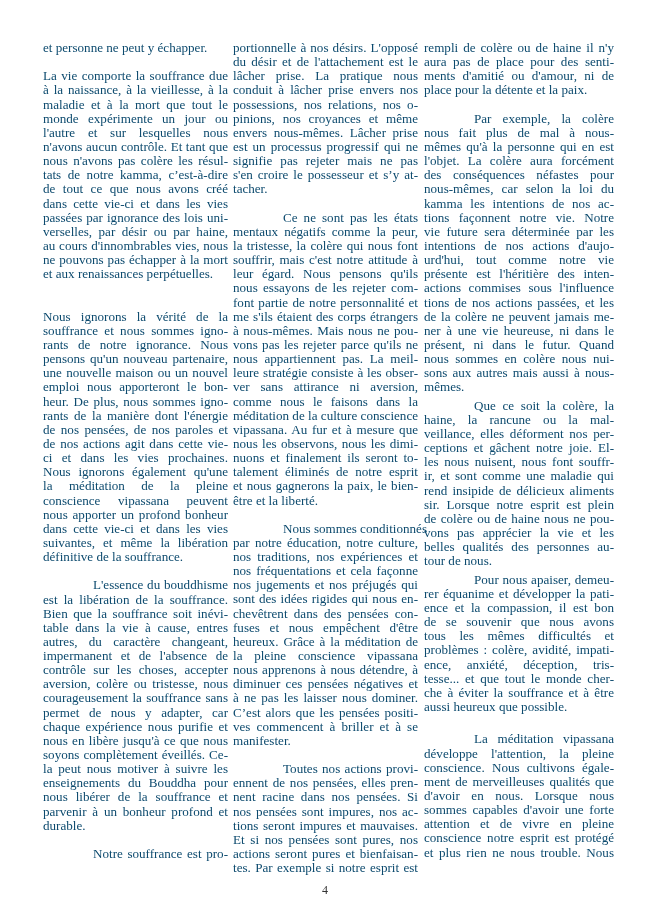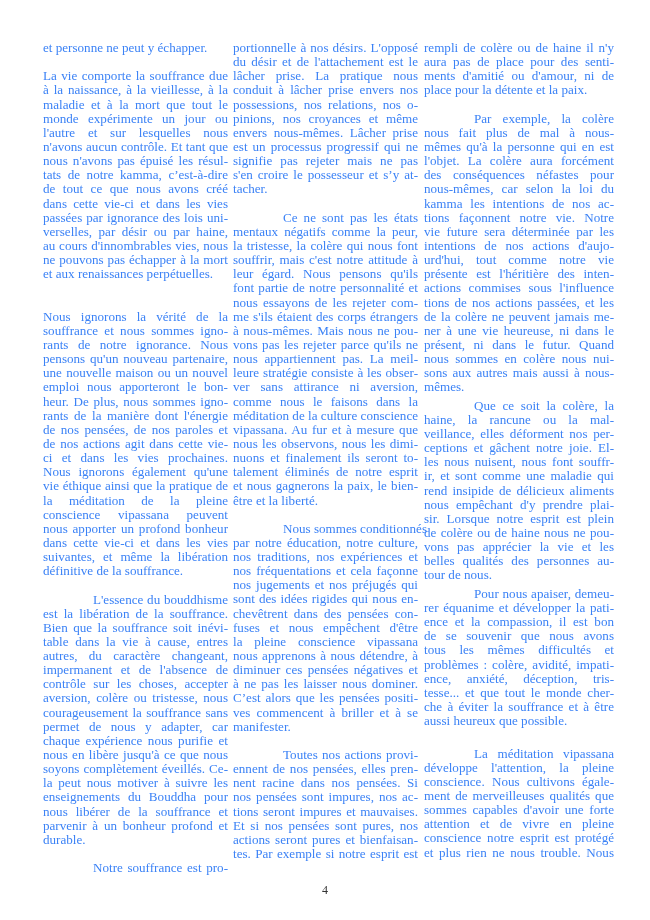--- a/index.html
+++ b/index.html
@@ -1,21 +1,21 @@
 <!DOCTYPE html>
 <html><head>
 <meta charset="utf-8">
 <style>
   html, body { margin: 0; padding: 0; background: #ffffff; }
   body { width: 650px; height: 920px; position: relative; overflow: hidden; }
   .page { position: absolute; left: 0; top: 0; width: 650px; height: 920px; background: #fff; }
   .col {
     position: absolute; top: 41px;
     font-family: "Liberation Serif", serif;
-    font-size: 13.1px; line-height: 14.15px; color: #3b82f6;
+    font-size: 13.1px; line-height: 14.15px; color: #0c4a6e;
     text-align: justify; hyphens: manual;
   }
   .col1 { left: 43px; width: 185px; }
   .col2 { left: 233px; width: 185px; }
   .col3 { left: 424px; width: 190px; }
   .col p { margin: 0; }
   .line { display: block; text-align: justify; text-align-last: justify; white-space: nowrap; height: 14.15px; overflow: visible; }
   .line.last { text-align-last: left; }
   .gap { display: block; height: 14.15px; }
   .indent { padding-left: 50px; }
@@ -33,21 +33,21 @@
         <span class="line last">et personne ne peut y échapper.</span>
       </p>
       <span class="gap" style="height: 14.15px;"></span>
       <p>
         <span class="line">La vie comporte la souffrance due</span>
         <span class="line">à la naissance, à la vieillesse, à la</span>
         <span class="line">maladie et à la mort que tout le</span>
         <span class="line">monde expérimente un jour ou</span>
         <span class="line">l'autre et sur lesquelles nous</span>
         <span class="line">n'avons aucun contrôle. Et tant que</span>
-        <span class="line">nous n'avons pas épuisé les résul-</span>
+        <span class="line">nous n'avons pas colère les résul-</span>
         <span class="line">tats de notre kamma, c’est-à-dire</span>
         <span class="line">de tout ce que nous avons créé</span>
         <span class="line">dans cette vie-ci et dans les vies</span>
         <span class="line">passées par ignorance des lois uni-</span>
         <span class="line">verselles, par désir ou par haine,</span>
         <span class="line">au cours d'innombrables vies, nous</span>
         <span class="line">ne pouvons pas échapper à la mort</span>
         <span class="line last">et aux renaissances perpétuelles.</span>
       </p>
       <span class="gap" style="height: 28.3px;"></span>
@@ -57,21 +57,20 @@
         <span class="line">rants de notre ignorance. Nous</span>
         <span class="line">pensons qu'un nouveau partenaire,</span>
         <span class="line">une nouvelle maison ou un nouvel</span>
         <span class="line">emploi nous apporteront le bon-</span>
         <span class="line">heur. De plus, nous sommes igno-</span>
         <span class="line">rants de la manière dont l'énergie</span>
         <span class="line">de nos pensées, de nos paroles et</span>
         <span class="line">de nos actions agit dans cette vie-</span>
         <span class="line">ci et dans les vies prochaines.</span>
         <span class="line">Nous ignorons également qu'une</span>
-        <span class="line">vie éthique ainsi que la pratique de</span>
         <span class="line">la méditation de la pleine</span>
         <span class="line">conscience vipassana peuvent</span>
         <span class="line">nous apporter un profond bonheur</span>
         <span class="line">dans cette vie-ci et dans les vies</span>
         <span class="line">suivantes, et même la libération</span>
         <span class="line last">définitive de la souffrance.</span>
       </p>
       <span class="gap" style="height: 14.15px;"></span>
       <p>
         <span class="line indent">L'essence du bouddhisme</span>
@@ -112,22 +111,22 @@
         <span class="line">s'en croire le possesseur et s’y at-</span>
         <span class="line last">tacher.</span>
       </p>
       <span class="gap" style="height: 14.15px;"></span>
       <p>
         <span class="line indent">Ce ne sont pas les états</span>
         <span class="line">mentaux négatifs comme la peur,</span>
         <span class="line">la tristesse, la colère qui nous font</span>
         <span class="line">souffrir, mais c'est notre attitude à</span>
         <span class="line">leur égard. Nous pensons qu'ils</span>
+        <span class="line">nous essayons de les rejeter com-</span>
         <span class="line">font partie de notre personnalité et</span>
-        <span class="line">nous essayons de les rejeter com-</span>
         <span class="line">me s'ils étaient des corps étrangers</span>
         <span class="line">à nous-mêmes. Mais nous ne pou-</span>
         <span class="line">vons pas les rejeter parce qu'ils ne</span>
         <span class="line">nous appartiennent pas. La meil-</span>
         <span class="line">leure stratégie consiste à les obser-</span>
         <span class="line">ver sans attirance ni aversion,</span>
         <span class="line">comme nous le faisons dans la</span>
         <span class="line">méditation de la culture conscience</span>
         <span class="line">vipassana. Au fur et à mesure que</span>
         <span class="line">nous les observons, nous les dimi-</span>
@@ -139,20 +138,21 @@
       <span class="gap" style="height: 14.15px;"></span>
       <p>
         <span class="line indent">Nous sommes conditionnés</span>
         <span class="line">par notre éducation, notre culture,</span>
         <span class="line">nos traditions, nos expériences et</span>
         <span class="line">nos fréquentations et cela façonne</span>
         <span class="line">nos jugements et nos préjugés qui</span>
         <span class="line">sont des idées rigides qui nous en-</span>
         <span class="line">chevêtrent dans des pensées con-</span>
         <span class="line">fuses et nous empêchent d'être</span>
+        <span class="line">heureux. Grâce à la méditation de</span>
         <span class="line">la pleine conscience vipassana</span>
         <span class="line">nous apprenons à nous détendre, à</span>
         <span class="line">diminuer ces pensées négatives et</span>
         <span class="line">à ne pas les laisser nous dominer.</span>
         <span class="line">C’est alors que les pensées positi-</span>
         <span class="line">ves commencent à briller et à se</span>
         <span class="line last">manifester.</span>
       </p>
       <span class="gap" style="height: 14.15px;"></span>
       <p>
@@ -198,21 +198,20 @@
       </p>
       <span class="gap" style="height: 4.245px;"></span>
       <p>
         <span class="line indent">Que ce soit la colère, la</span>
         <span class="line">haine, la rancune ou la mal-</span>
         <span class="line">veillance, elles déforment nos per-</span>
         <span class="line">ceptions et gâchent notre joie. El-</span>
         <span class="line">les nous nuisent, nous font souffr-</span>
         <span class="line">ir, et sont comme une maladie qui</span>
         <span class="line">rend insipide de délicieux aliments</span>
-        <span class="line">nous empêchant d'y prendre plai-</span>
         <span class="line">sir. Lorsque notre esprit est plein</span>
         <span class="line">de colère ou de haine nous ne pou-</span>
         <span class="line">vons pas apprécier la vie et les</span>
         <span class="line">belles qualités des personnes au-</span>
         <span class="line last">tour de nous.</span>
       </p>
       <span class="gap" style="height: 4.245px;"></span>
       <p>
         <span class="line indent">Pour nous apaiser, demeu-</span>
         <span class="line">rer équanime et développer la pati-</span>
@@ -224,20 +223,21 @@
         <span class="line">tesse... et que tout le monde cher-</span>
         <span class="line">che à éviter la souffrance et à être</span>
         <span class="line last">aussi heureux que possible.</span>
       </p>
       <span class="gap" style="height: 18.395px;"></span>
       <p>
         <span class="line indent">La méditation vipassana</span>
         <span class="line">développe l'attention, la pleine</span>
         <span class="line">conscience. Nous cultivons égale-</span>
         <span class="line">ment de merveilleuses qualités que</span>
+        <span class="line">d'avoir en nous. Lorsque nous</span>
         <span class="line">sommes capables d'avoir une forte</span>
         <span class="line">attention et de vivre en pleine</span>
         <span class="line">conscience notre esprit est protégé</span>
         <span class="line">et plus rien ne nous trouble. Nous</span>
       </p>
     </div>
   <div class="page-number">4</div>
 </div>
 
 </body></html>

